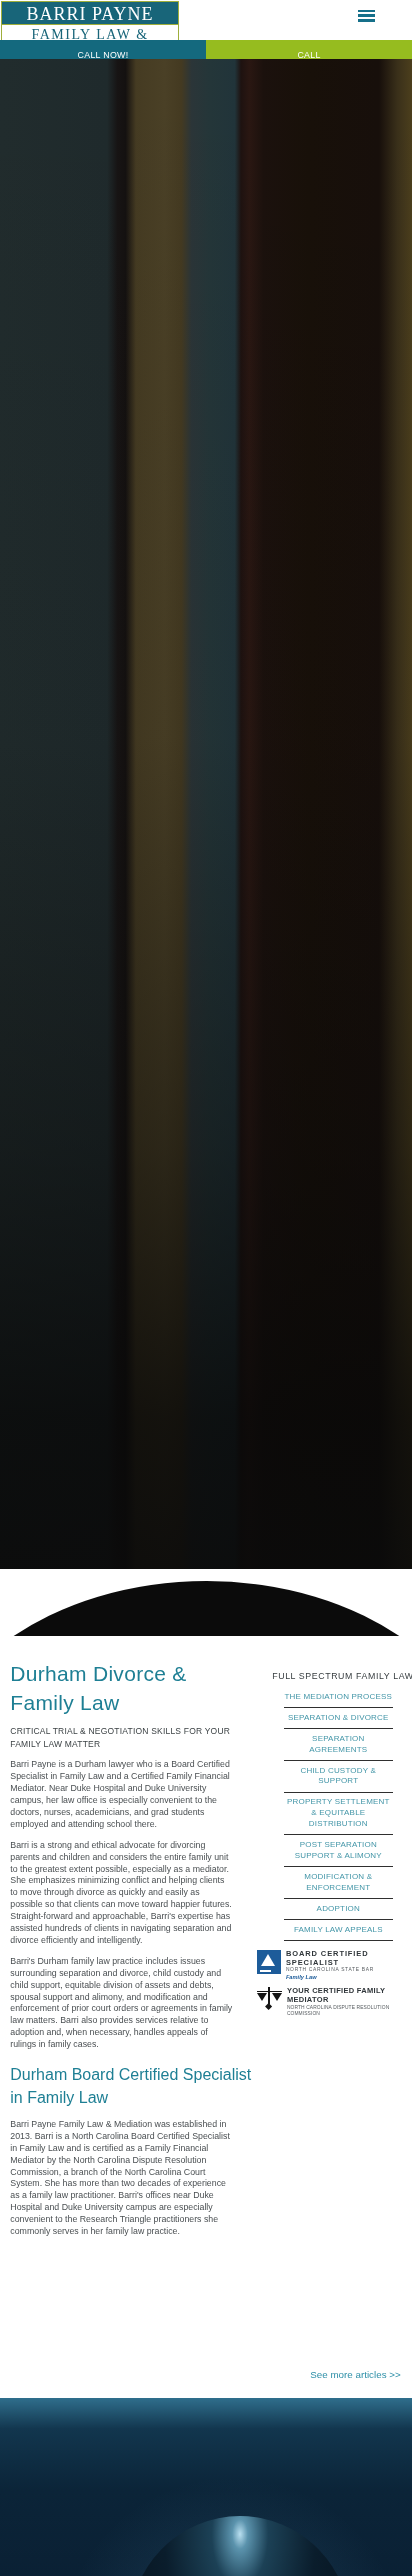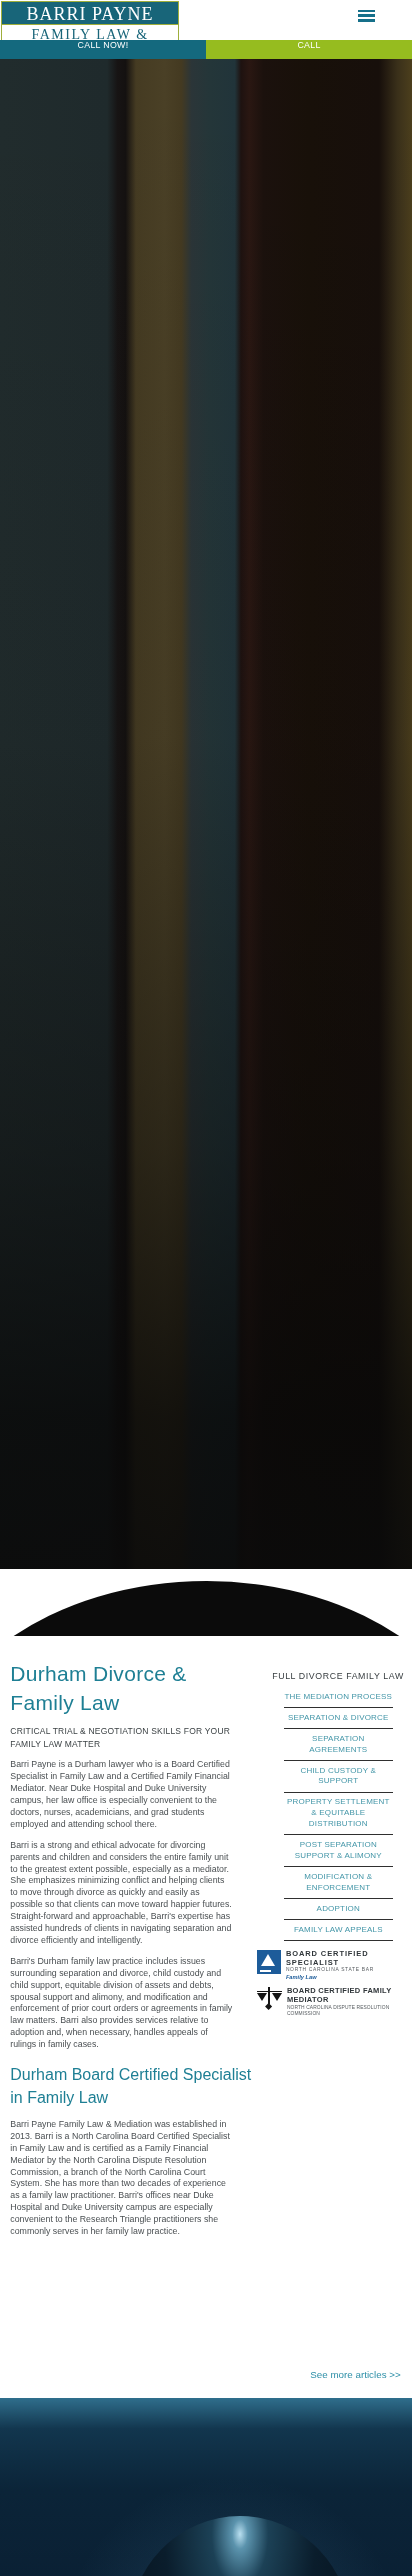--- a/index.html
+++ b/index.html
@@ -11,21 +11,21 @@
   .logo{position:absolute;left:1px;top:1px;width:178px;border:1px solid #9fae3b;box-sizing:border-box;background:#fff;}
   .logo .logo-top{background:#186579;text-align:center;padding:2.6px 0 1.5px;}
   .logo .logo-top span{font-family:"Liberation Serif",serif;font-size:18px;line-height:1;color:#ffffff;letter-spacing:1px;}
   .logo .logo-bottom{background:#ffffff;border-top:1px solid #9fae3b;text-align:center;padding:1.5px 0 1px;}
   .logo .logo-bottom span{font-family:"Liberation Serif",serif;font-size:14px;color:#186579;letter-spacing:1.5px;}
   .burger{position:absolute;right:37px;top:9.8px;width:17.5px;height:14px;cursor:pointer;}
   .burger .b-line{height:2.6px;background:#16708a;margin-bottom:2.1px;}
 
   
   .ctabar{position:absolute;top:40px;left:0;width:412px;height:19.6px;display:flex;}
-  .cta{flex:1;display:flex;align-items:flex-start;justify-content:center;color:#fff;font-size:8.8px;letter-spacing:0.3px;cursor:pointer;}
+  .cta{flex:1;display:flex;align-items:flex-end;justify-content:center;color:#fff;font-size:8.8px;letter-spacing:0.3px;cursor:pointer;}
   .cta.call{background:#14697e;}
   .cta.email{background:#96bc1f;}
 
   
   .hero{position:absolute;top:59px;left:0;width:412px;height:1510px;
     background:
       linear-gradient(180deg, rgba(8,8,8,0) 0%, rgba(8,8,8,.08) 45%, rgba(8,8,8,.45) 72%, rgba(8,8,8,.82) 90%, rgba(10,10,10,.92) 100%),
       linear-gradient(90deg,
         #212c2d 0%, #1f2a2c 26%, #171414 28.5%, #141110 30.5%,
         #453b22 33%, #4a4026 40%, #443a21 44%,
@@ -129,21 +129,21 @@
       <h1 class="title"><span>Durham Divorce &amp;</span><br><span>Family Law</span></h1>
       <div class="subhead">CRITICAL TRIAL &amp; NEGOTIATION SKILLS FOR YOUR FAMILY LAW MATTER</div>
       <p>Barri Payne is a Durham lawyer who is a Board Certified Specialist in Family Law and a Certified Family Financial Mediator. Near Duke Hospital and Duke University campus, her law office is especially convenient to the doctors, nurses, academicians, and grad students employed and attending school there.</p>
       <p>Barri is a strong and ethical advocate for divorcing parents and children and considers the entire family unit to the greatest extent possible, especially as a mediator. She emphasizes minimizing conflict and helping clients to move through divorce as quickly and easily as possible so that clients can move toward happier futures. Straight-forward and approachable, Barri's expertise has assisted hundreds of clients in navigating separation and divorce efficiently and intelligently.</p>
       <p>Barri's Durham family law practice includes issues surrounding separation and divorce, child custody and child support, equitable division of assets and debts, spousal support and alimony, and modification and enforcement of prior court orders or agreements in family law matters. Barri also provides services relative to adoption and, when necessary, handles appeals of rulings in family cases.</p>
       <h2 class="title2"><span class="l1">Durham Board Certified Specialist</span><span>in Family Law</span></h2>
       <p>Barri Payne Family Law &amp; Mediation was established in 2013. Barri is a North Carolina Board Certified Specialist in Family Law and is certified as a Family Financial Mediator by the North Carolina Dispute Resolution Commission, a branch of the North Carolina Court System.  She has more than two decades of experience as a family law practitioner. Barri's offices near Duke Hospital and Duke University campus are especially convenient to the Research Triangle practitioners she commonly serves in her family law practice.</p>
     </div>
 
     <div class="col-right">
-      <div class="sb-title">FULL DIVORCE FAMILY LAW</div>
+      <div class="sb-title">FULL SPECTRUM FAMILY LAW</div>
       <div class="sb-list">
         <a class="sb-item">THE MEDIATION PROCESS</a>
         <a class="sb-item">SEPARATION &amp; DIVORCE</a>
         <a class="sb-item">SEPARATION AGREEMENTS</a>
         <a class="sb-item">CHILD CUSTODY &amp; SUPPORT</a>
         <a class="sb-item">PROPERTY SETTLEMENT &amp; EQUITABLE DISTRIBUTION</a>
         <a class="sb-item">POST SEPARATION SUPPORT &amp; ALIMONY</a>
         <a class="sb-item">MODIFICATION &amp; ENFORCEMENT</a>
         <a class="sb-item">ADOPTION</a>
         <a class="sb-item">FAMILY LAW APPEALS</a>
@@ -163,21 +163,21 @@
         </div>
         <div class="badge b2">
           <div class="bicon2">
             <div class="sc-bar"></div>
             <div class="sc-post"></div>
             <div class="sc-panL"></div>
             <div class="sc-panR"></div>
             <div class="sc-base"></div>
           </div>
           <div class="btext">
-            <div class="t1">BOARD CERTIFIED FAMILY MEDIATOR</div>
+            <div class="t1">YOUR CERTIFIED FAMILY MEDIATOR</div>
             <div class="t2">NORTH CAROLINA DISPUTE RESOLUTION COMMISSION</div>
           </div>
         </div>
       </div>
     </div>
   </div>
 
   <a class="see-more">See more articles &gt;&gt;</a>
 
   <div class="bigimage">

